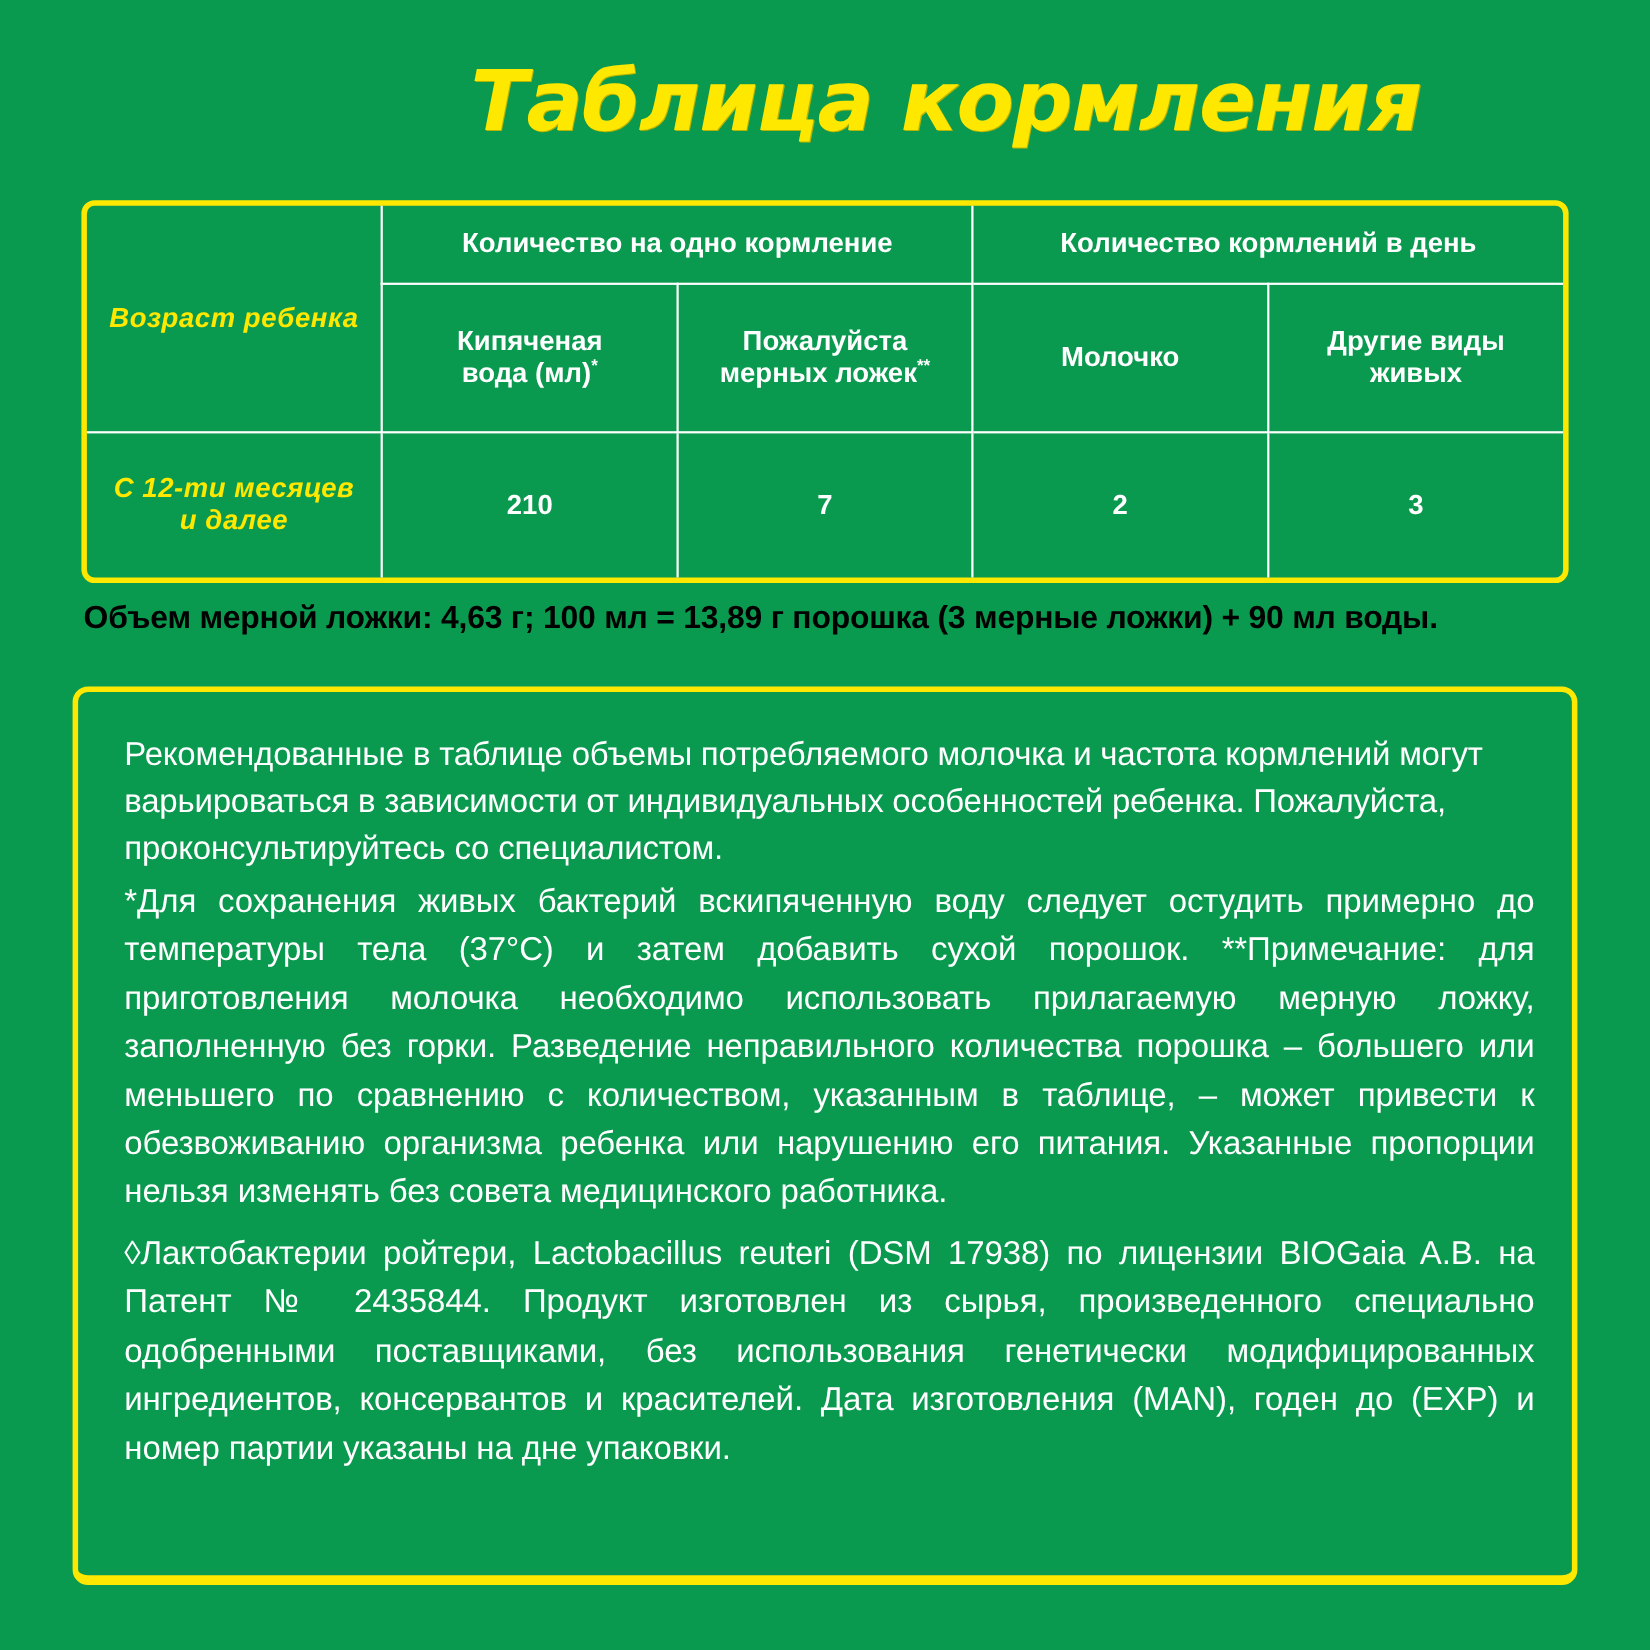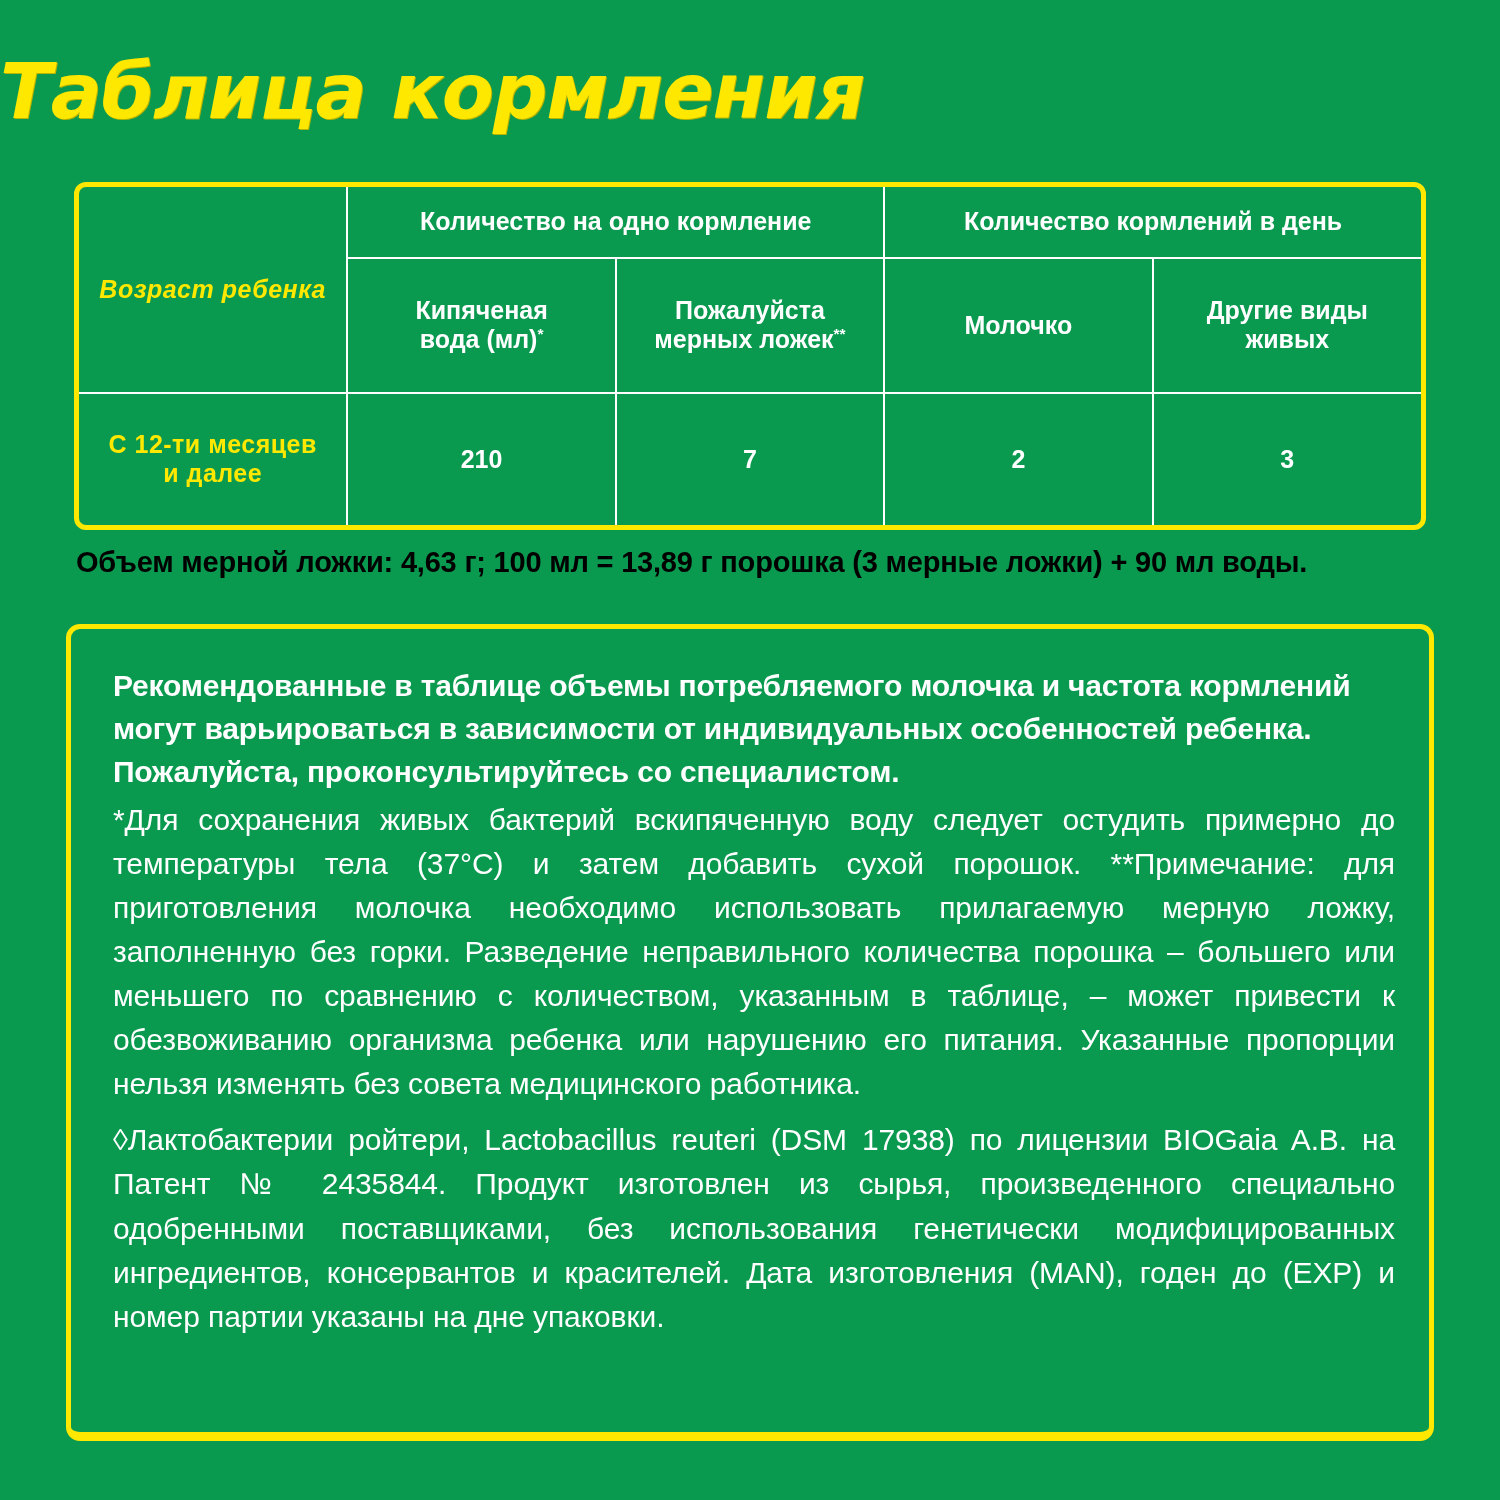--- a/index.html
+++ b/index.html
@@ -14,21 +14,21 @@
     overflow: hidden;
     position: relative;
   }
 
   
   .title {
     position: absolute;
     top: 54px;
     left: 0;
     width: 1292px;
-    text-align: left;
+    text-align: right;
     color: #ffe800;
     font-family: "DejaVu Sans", sans-serif;
     font-size: 76px;
     font-weight: bold;
     font-style: italic;
     letter-spacing: -1px;
     line-height: 1;
     text-shadow: 1px 1px 0 #b8b200;
   }
 
@@ -71,20 +71,21 @@
     color: #ffe800 !important;
     font-family: "DejaVu Sans", sans-serif;
     font-style: italic;
     font-weight: bold;
     font-size: 28px;
     letter-spacing: 0.5px;
   }
   td.age-cell {
     color: #ffe800 !important;
     font-family: "DejaVu Sans", sans-serif;
+    font-style: italic;
     font-weight: bold;
     font-size: 31px;
     line-height: 1.18;
     letter-spacing: 0.5px;
   }
   td.num {
     font-size: 38px;
     font-weight: bold;
     margin-left: 48px;
   }
@@ -118,21 +119,21 @@
     box-sizing: border-box;
     border: 5px solid #ffe800;
     border-bottom-width: 9px;
     border-radius: 14px;
     background: #0a9a4f;
     padding: 36px 34px 10px 42px;
   }
   .info-bold {
     color: #ffffff;
     font-family: "Liberation Sans", sans-serif;
-    font-weight: bold;
+    font-weight: normal;
     font-size: 30px;
     line-height: 1.43;
     letter-spacing: -0.2px;
     margin: 0 0 4px 0;
   }
   .info-body {
     color: #ffffff;
     font-family: "Liberation Sans", sans-serif;
     font-weight: normal;
     font-size: 30px;

